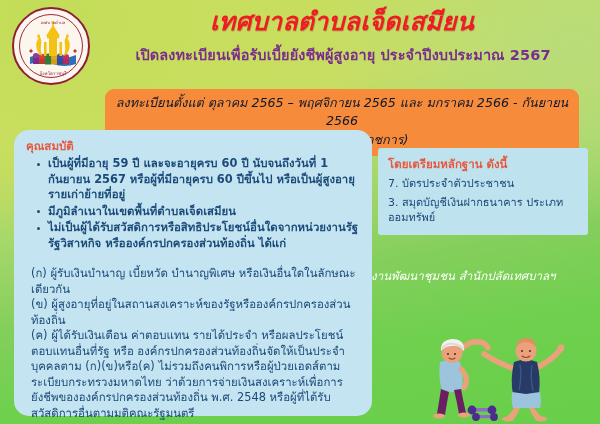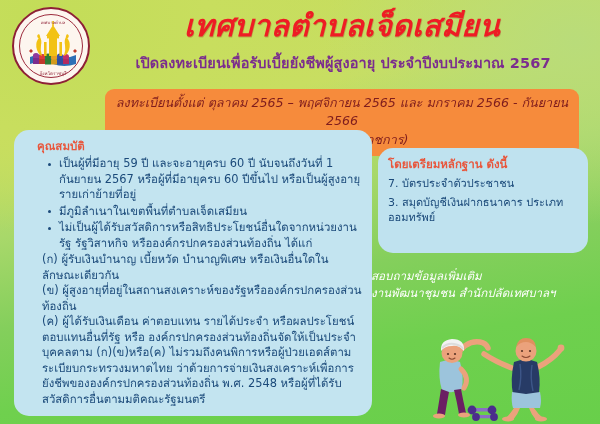--- a/index.html
+++ b/index.html
@@ -47,21 +47,21 @@
   }
   #logo svg { position: absolute; left: 0; top: 0; }
 
   #title-block {
     position: absolute;
     left: 96px; top: 4px;
     width: 500px;
     text-align: center;
   }
   #main-title {
-    font-size: 30px;
+    font-size: 25px;
     font-weight: bold;
     font-style: italic;
     color: #ee1c24;
     letter-spacing: 0.3px;
     line-height: 1.45;
     text-shadow: 0.6px 0.6px 0 rgba(120,0,0,0.22);
     padding-right: 8px;
   }
   #sub-title {
     margin-top: 3px;
@@ -73,74 +73,75 @@
   }
 
   
   #date-banner {
     position: absolute;
     left: 105px; top: 89px;
     width: 474px;
     padding: 5px 10px 7px;
     border-radius: 9px;
     background: #f68b3c;
-    color: #7f1d1d;
+    color: #0f172a;
     font-size: 12.6px;
     font-style: italic;
     text-align: center;
     line-height: 1.45;
   }
   #date-banner .line2 { display: block; }
 
   
   #qual-panel {
     position: absolute;
     left: 14px; top: 130px;
     width: 358px; height: 286px;
     border-radius: 15px;
     background: #c3e4f0;
-    padding: 7px 10px 6px 23px;
+    padding: 7px 10px 6px 12px;
   }
   #qual-heading {
     font-size: 11.5px;
     color: #e8563c;
     font-weight: bold;
     margin-bottom: 1px;
   }
   .qual-list { list-style: none; }
   .qual-list li {
     position: relative;
     font-size: 11.4px;
     color: #1b4a7a;
     line-height: 1.36;
     padding-left: 22px;
     margin-top: 1px;
+    font-weight: bold;
   }
   .qual-list li .bullet {
     position: absolute;
     left: 11px; top: 6.5px;
     width: 3.2px; height: 3.2px;
     border-radius: 50%;
     background: #1b4a7a;
   }
-  .sub-list { list-style: none; margin-top: 1px; }
+  .sub-list { list-style: none; margin-top: 15px; }
   .sub-list li {
     font-size: 11.4px;
     color: #1b4a7a;
     line-height: 1.36;
     padding-left: 5px;
     margin-top: 0px;
   }
 
   
   #docs-panel {
     position: absolute;
     left: 378px; top: 148px;
-    width: 210px; height: 105px;
-    border-radius: 15px;
+    width: 210px; height: 87px;
+    border-radius: 3px;
     background: #bfe2ef;
     padding: 7px 8px 6px 10px;
   }
   #docs-heading {
     font-size: 11.5px;
     color: #e8563c;
     font-weight: bold;
     margin-bottom: 4px;
   }
   .docs-list { list-style: none; }
@@ -259,21 +260,20 @@
 
   <div id="docs-panel">
     <div id="docs-heading">โดยเตรียมหลักฐาน ดังนี้</div>
     <ul class="docs-list">
       <li>7. บัตรประจำตัวประชาชน</li>
       <li>3. สมุดบัญชีเงินฝากธนาคาร ประเภทออมทรัพย์</li>
     </ul>
   </div>
 
   <div id="contact">
-    <div>สอบถามข้อมูลเพิ่มเติม</div>
     <div>งานพัฒนาชุมชน สำนักปลัดเทศบาลฯ</div>
   </div>
 
   <div id="illustration">
     <svg width="180" height="100" viewBox="0 0 180 100">
 
       <g>
 
         <path d="M42 34 Q52 18 66 20 Q72 21 74 26" stroke="#eba27c" stroke-width="5.5" fill="none" stroke-linecap="round"></path>
 

